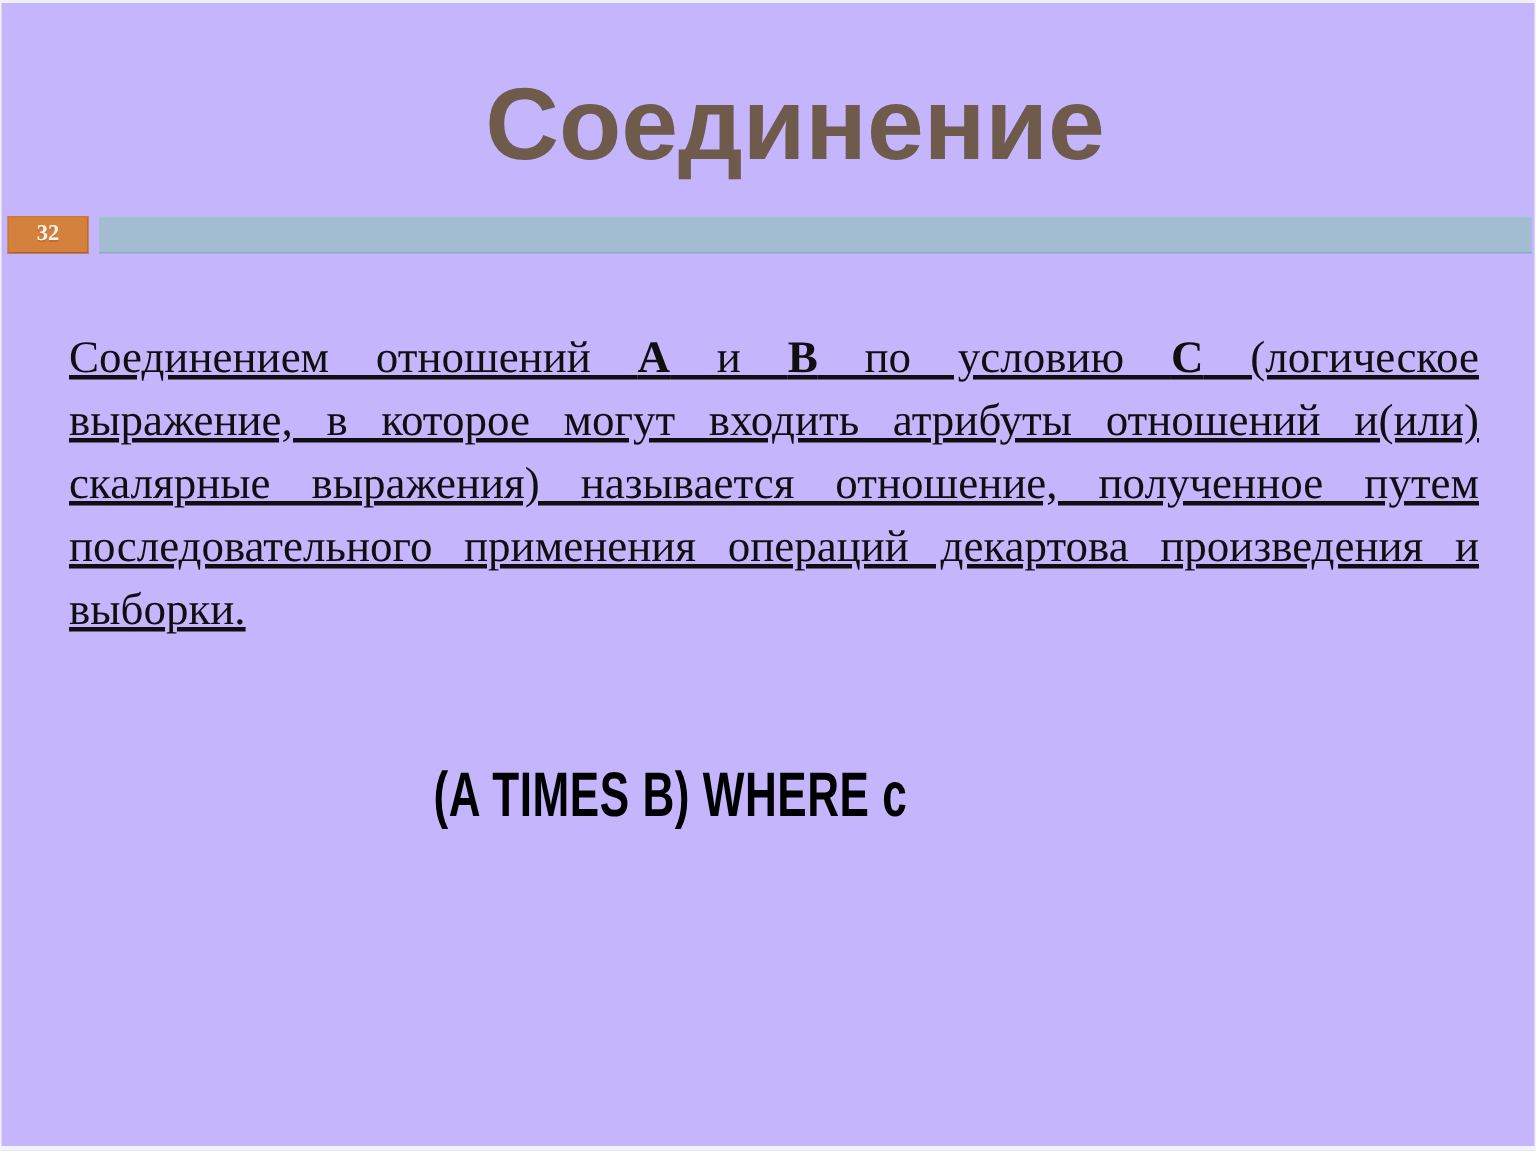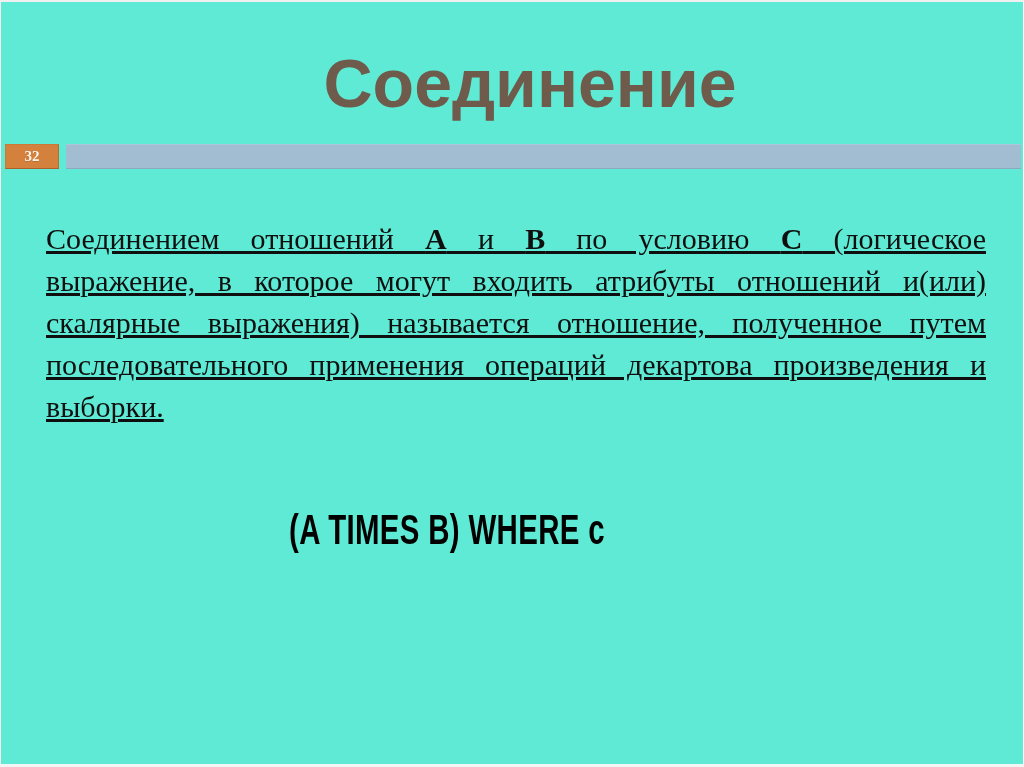--- a/index.html
+++ b/index.html
@@ -4,21 +4,21 @@
 <style>
   html, body {
     margin: 0;
     padding: 0;
     background: #ffffff;
   }
   .slide {
     position: relative;
     width: 1024px;
     height: 767px;
-    background: #5eead4;
+    background: #c4b5fd;
     overflow: hidden;
     box-sizing: border-box;
     border-top: 2px solid #f0f0f0;
     border-bottom: 3px solid #f4f4f4;
     border-left: 1px solid #f3f3f3;
     border-right: 1px solid #f6f6f6;
     font-family: "Liberation Sans", sans-serif;
   }
   .slide-title {
     position: absolute;

